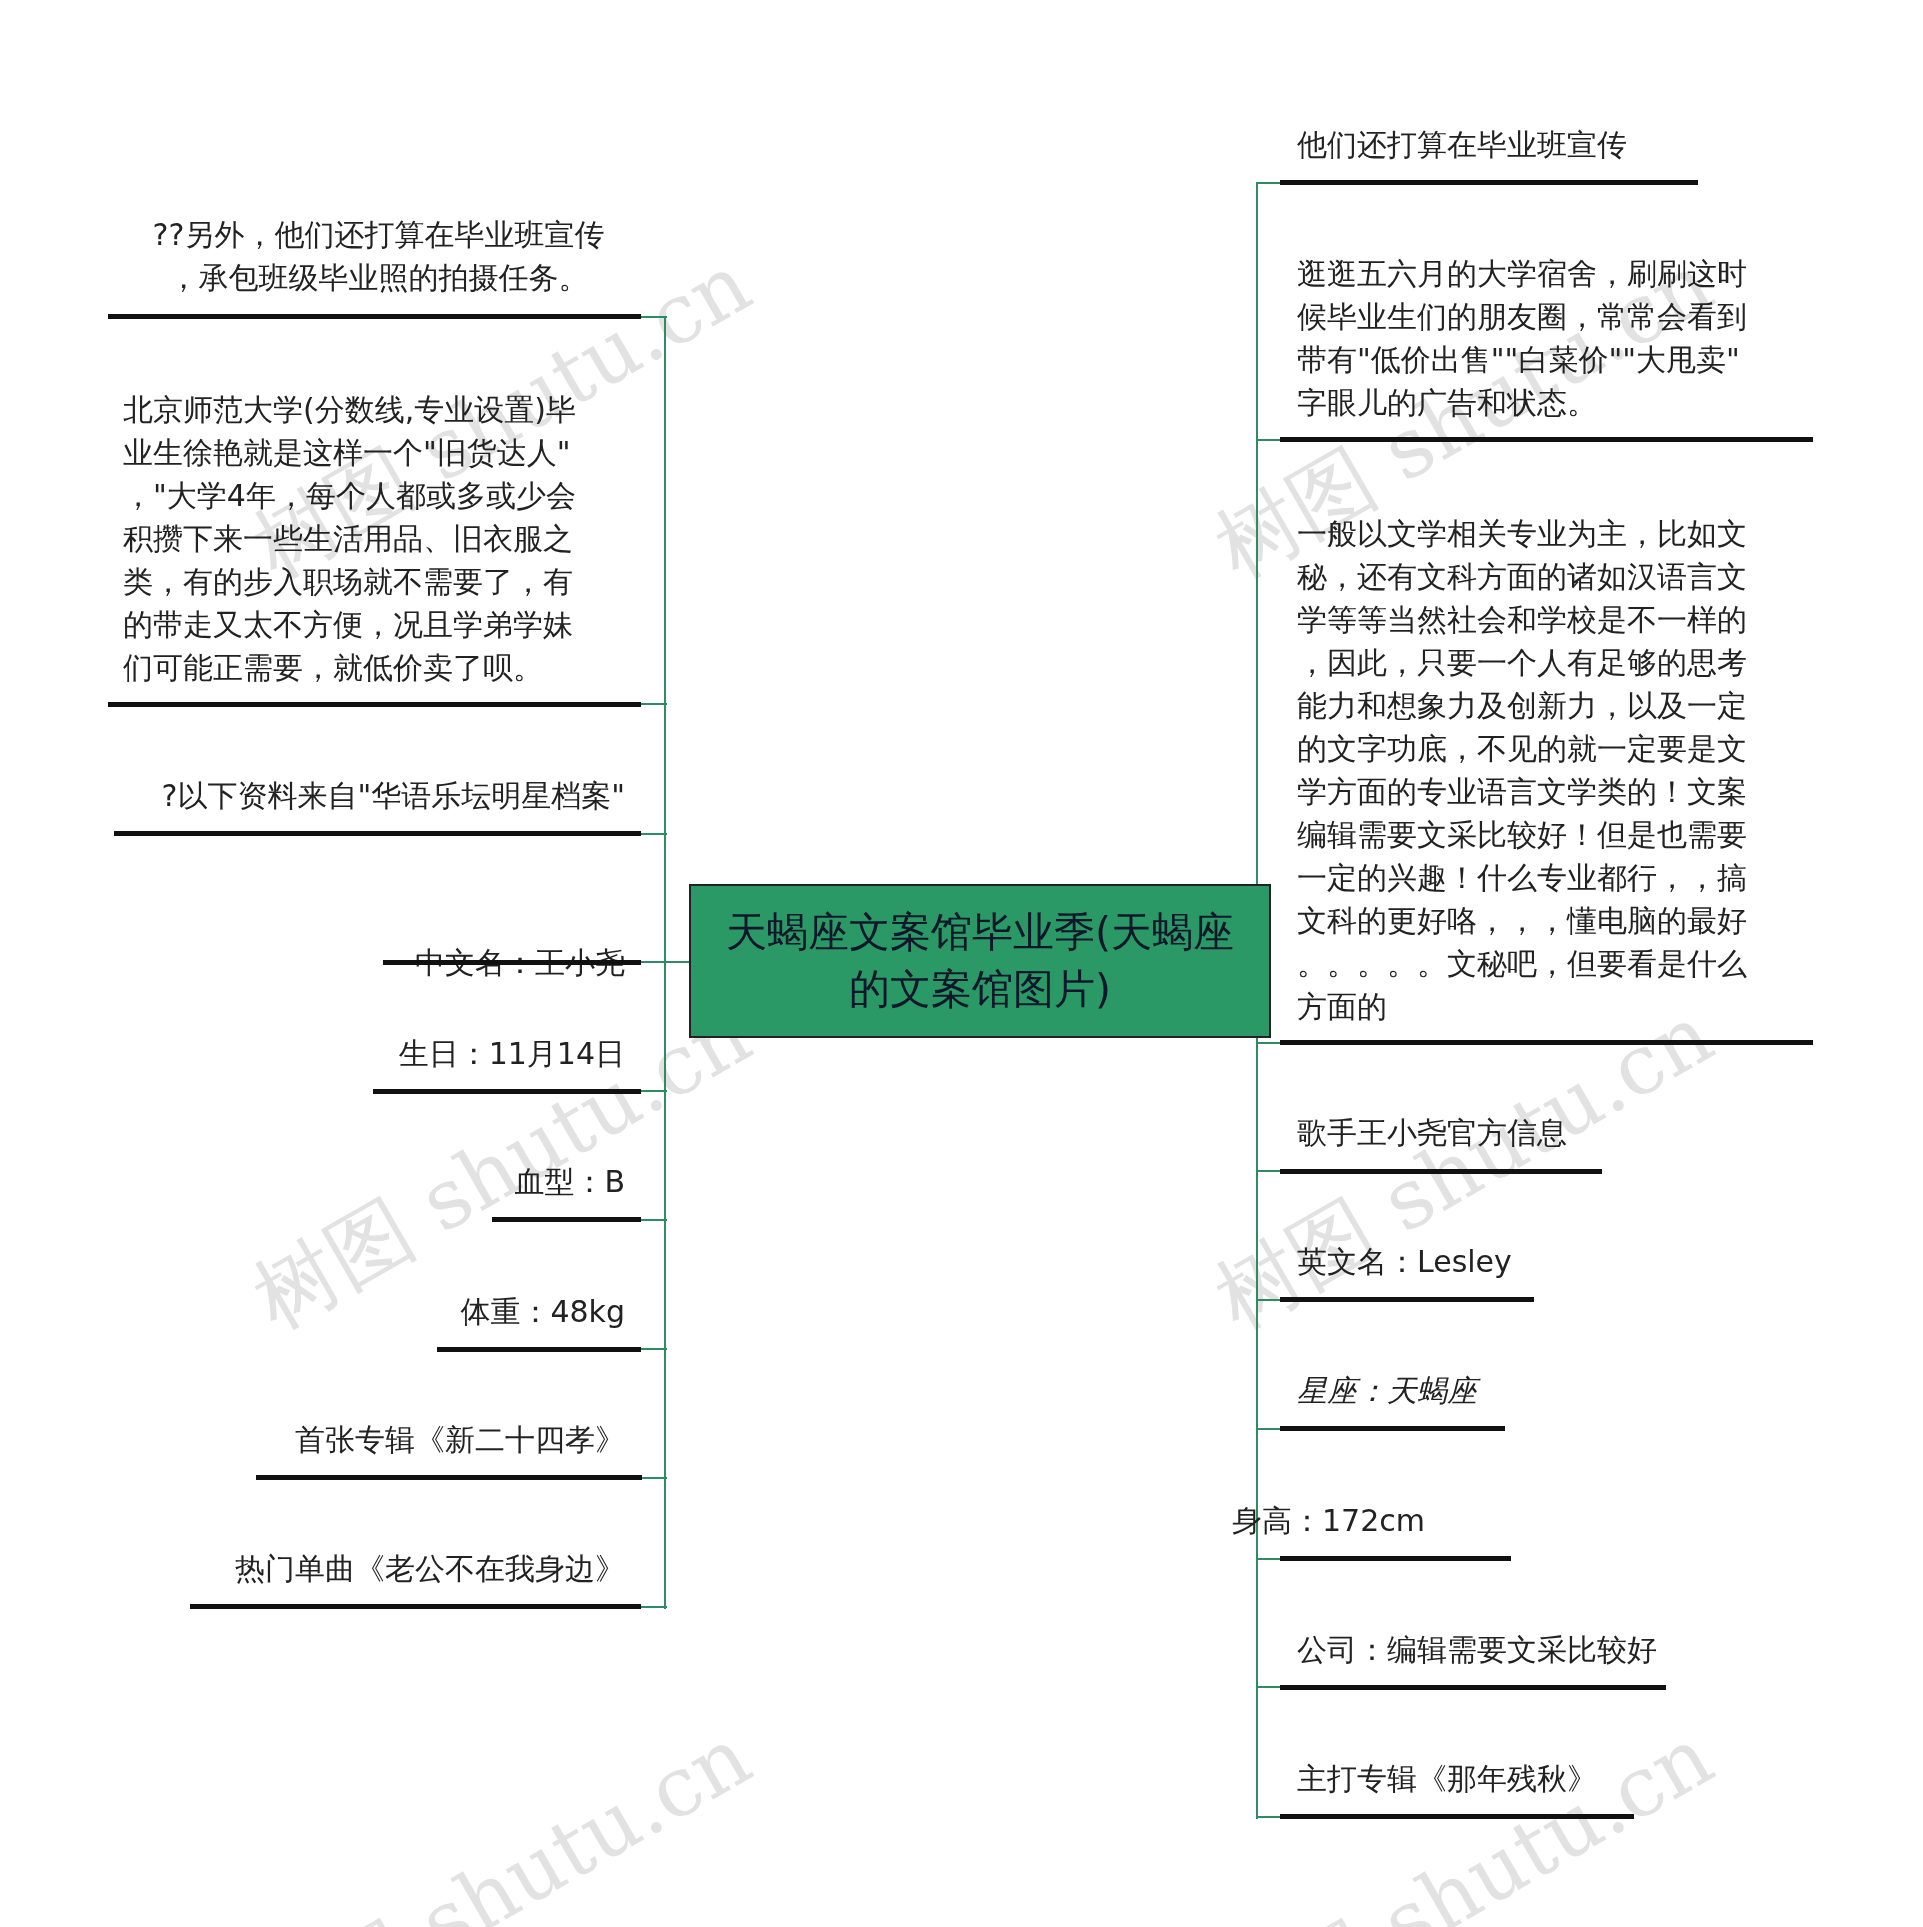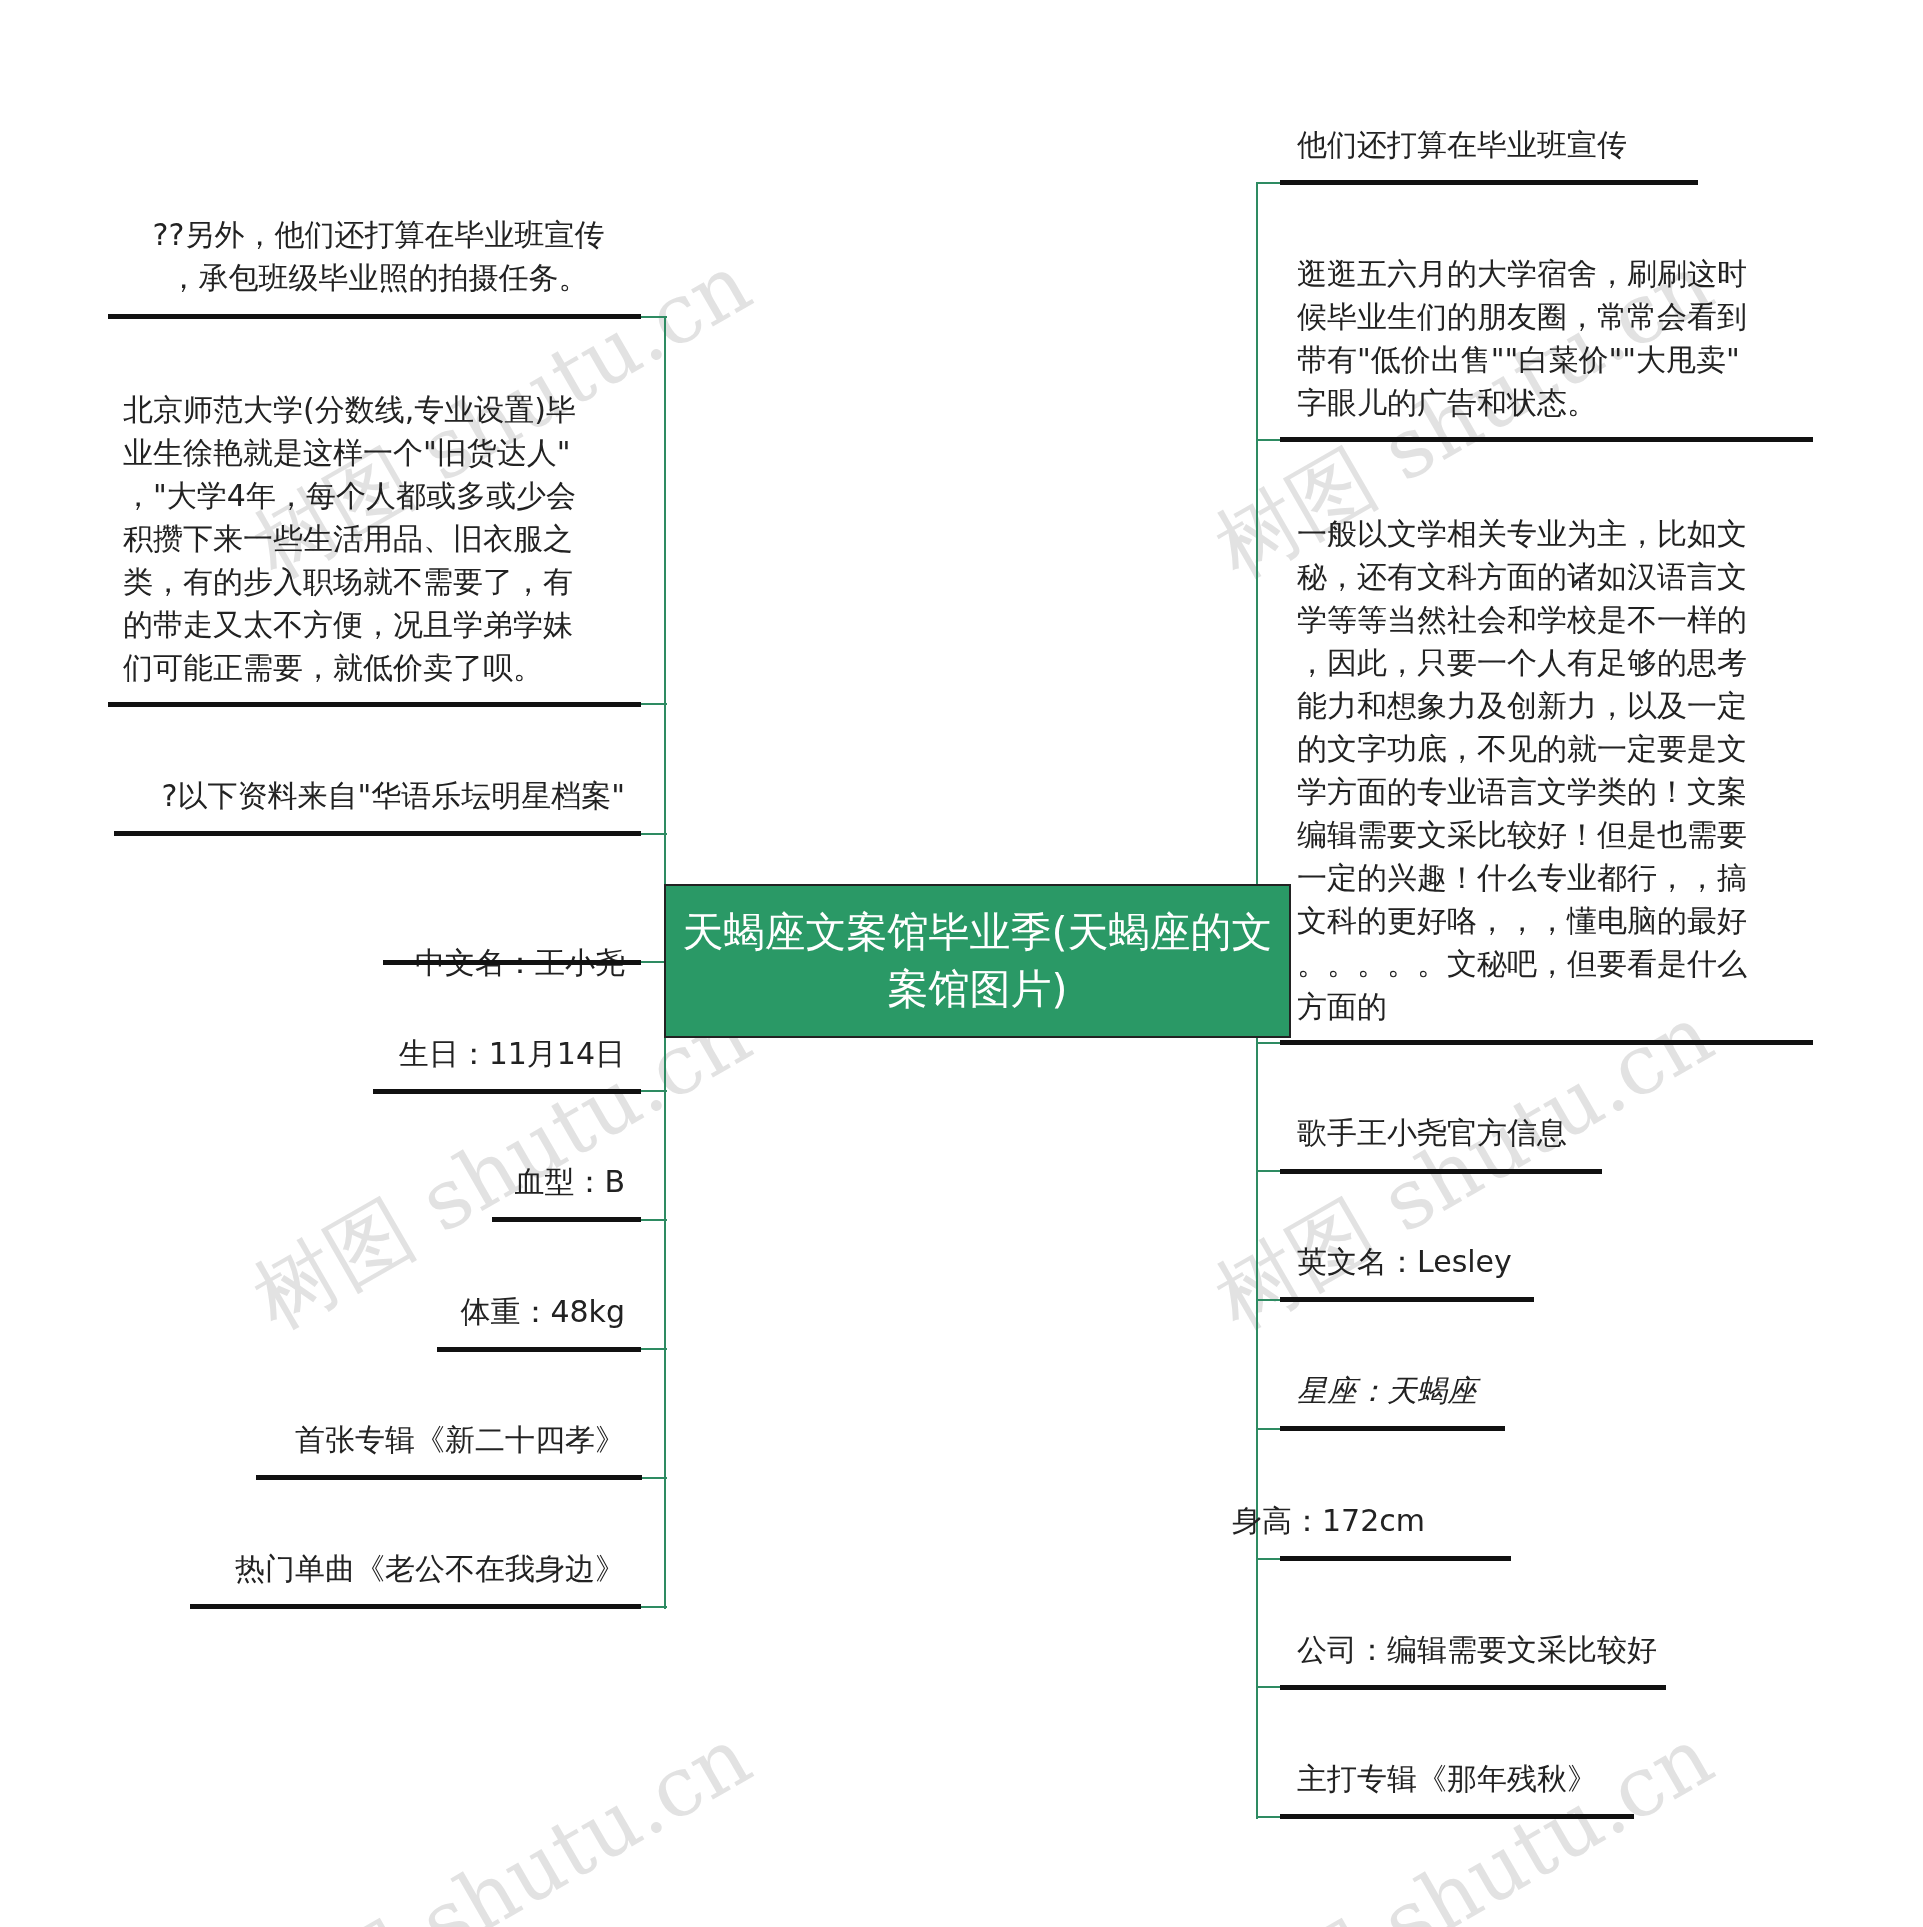--- a/index.html
+++ b/index.html
@@ -3,23 +3,23 @@
 <meta charset="utf-8">
 <style>
   html, body { margin:0; padding:0; background:#ffffff; }
   body { width:1924px; height:1928px; position:relative; overflow:hidden;
          font-family:"DejaVu Sans","Liberation Sans",sans-serif; color:#222; }
   .spine { position:absolute; width:2.3px; background:#2e8b62; }
   .branch { position:absolute; height:2.3px; background:#2e8b62; }
   .uline { position:absolute; height:5.3px; background:#111; }
   .txt { position:absolute; font-size:30px; line-height:43px; white-space:pre-wrap; color:#222; }
   .txt.right-align { text-align:right; }
-  .center { position:absolute; left:664px; top:884px; width:627px; height:154px;
+  .center { position:absolute; left:689px; top:884px; width:582px; height:154px;
             background:#2a9966; border:2.3px solid #222; box-sizing:border-box;
-            color:#ffffff; font-size:41px; line-height:57px; text-align:center;
+            color:#0f172a; font-size:41px; line-height:57px; text-align:center;
             display:flex; align-items:center; justify-content:center; padding:0 15px; }
   .wm { position:absolute; color:rgba(150,150,150,0.28); font-family:"DejaVu Serif","Liberation Serif",serif;
         font-size:83px; transform:rotate(-30deg); white-space:nowrap; pointer-events:none; }
 </style>
 </head>
 <body>
 
 <div class="wm" style="left:225px;top:361px;">树图 shutu.cn</div>
 <div class="wm" style="left:1187px;top:361px;">树图 shutu.cn</div>
 <div class="wm" style="left:225px;top:1112px;">树图 shutu.cn</div>

